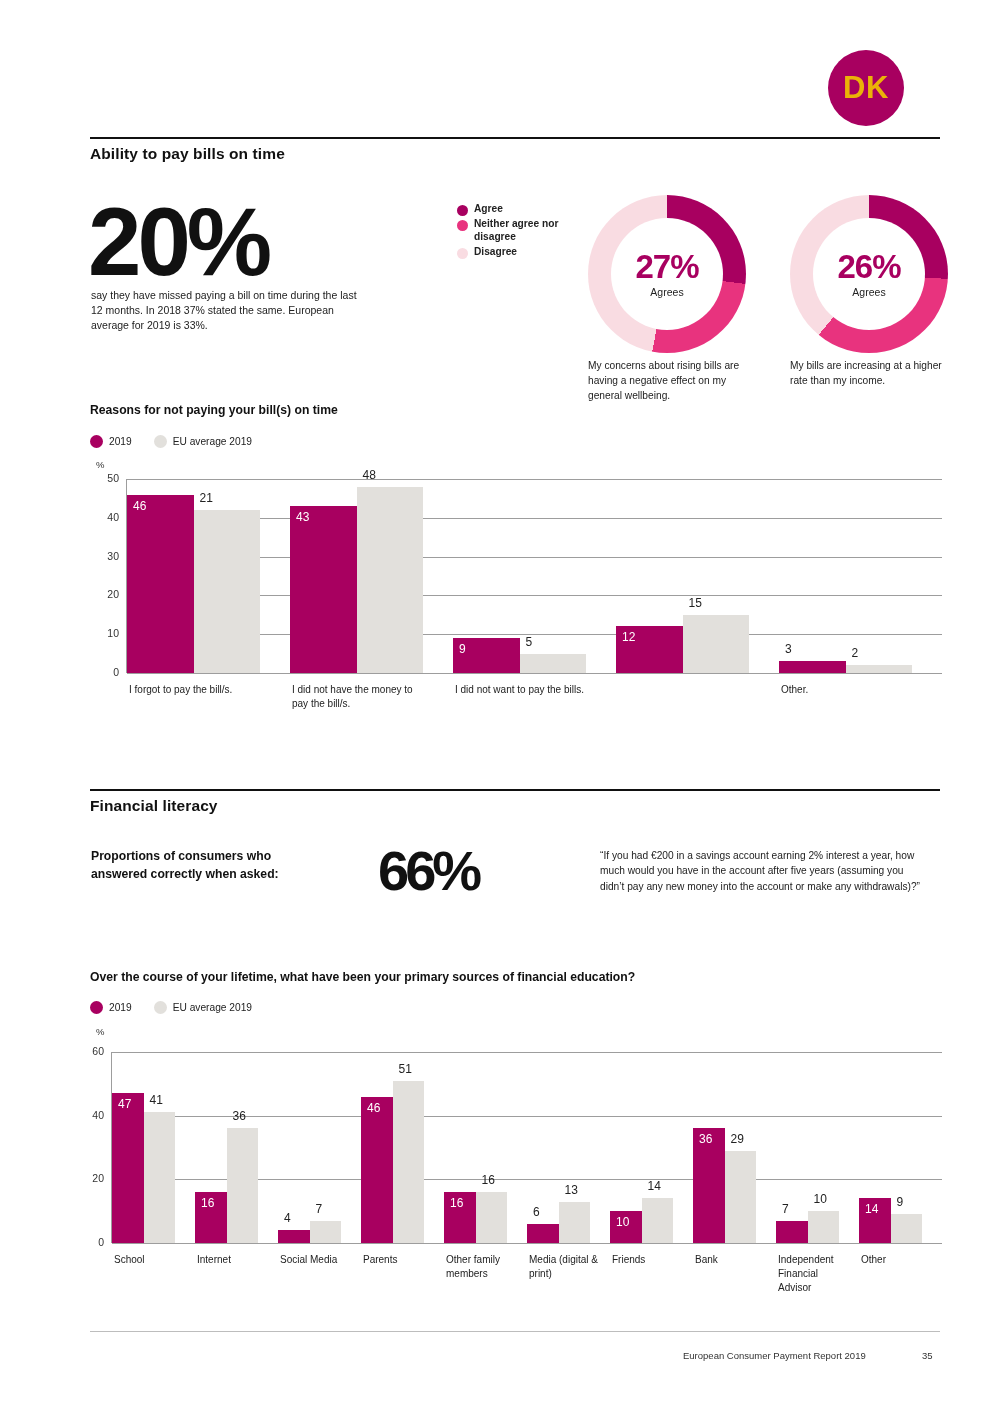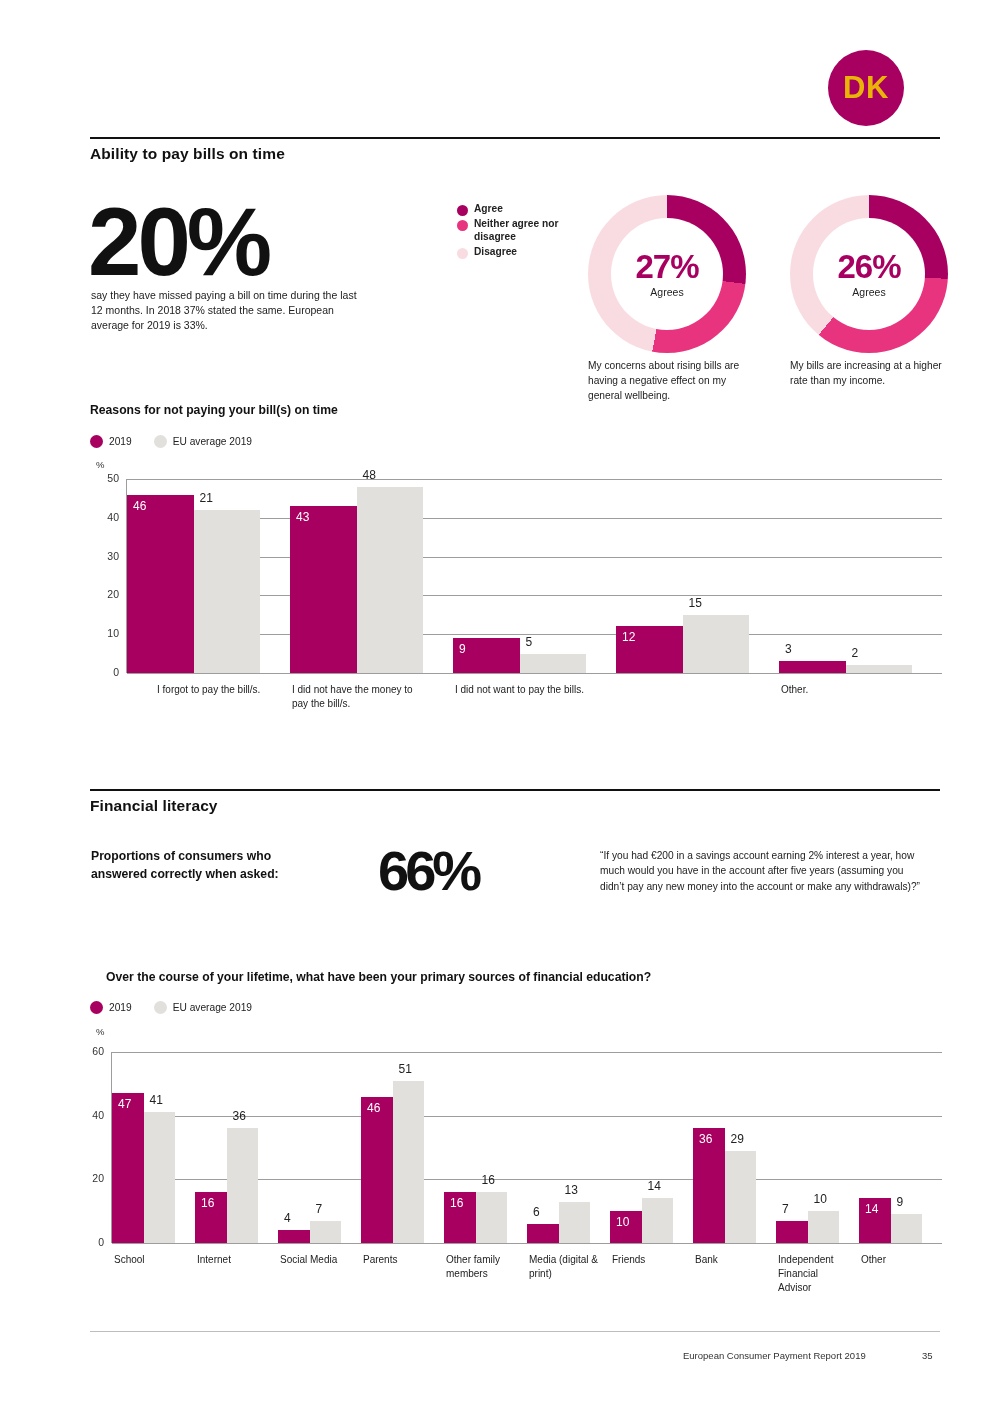--- a/index.html
+++ b/index.html
@@ -152,21 +152,21 @@
   }
 
   
   .chart-title {
     position: absolute;
     font-size: 12.2px;
     font-weight: bold;
     color: #111111;
   }
   #chart1-title { left: 90px; top: 403px; }
-  #chart2-title { left: 106px; top: 970px; }
+  #chart2-title { left: 90px; top: 970px; }
 
   .chart-legend {
     position: absolute;
     display: flex;
     align-items: center;
     gap: 6px;
     font-size: 10.2px;
     color: #222222;
   }
   #chart1-legend { left: 90px; top: 435px; }
@@ -322,21 +322,21 @@
       <div class="gridline" style="top: 77.6px; width: 815px;"></div>
       <div class="ytick" style="left: -34px; top: 70.6px;">30</div>
       <div class="gridline" style="top: 38.8px; width: 815px;"></div>
       <div class="ytick" style="left: -34px; top: 31.8px;">40</div>
       <div class="gridline" style="top: 0px; width: 815px;"></div>
       <div class="ytick" style="left: -34px; top: -7px;">50</div>
       <div class="bar series-a" style="left: 0px; width: 66.5px; height: 178.48px;"></div>
       <div class="bar-val inside" style="left: 6px; top: 19.52px;">46</div>
       <div class="bar series-b" style="left: 66.5px; width: 66.5px; height: 162.96px;"></div>
       <div class="bar-val outside" style="left: 72.5px; top: 12.04px;">21</div>
-      <div class="cat-label" style="left: 2px; top: 204px; width: 138px; margin-left: 28px;">I forgot to pay the bill/s.</div>
+      <div class="cat-label" style="left: 2px; top: 204px; width: 138px;">I forgot to pay the bill/s.</div>
       <div class="bar series-a" style="left: 163px; width: 66.5px; height: 166.84px;"></div>
       <div class="bar-val inside" style="left: 169px; top: 31.16px;">43</div>
       <div class="bar series-b" style="left: 229.5px; width: 66.5px; height: 186.24px;"></div>
       <div class="bar-val outside" style="left: 235.5px; top: -11.24px;">48</div>
       <div class="cat-label" style="left: 165px; top: 204px; width: 138px;">I did not have the money to pay the bill/s.</div>
       <div class="bar series-a" style="left: 326px; width: 66.5px; height: 34.92px;"></div>
       <div class="bar-val inside" style="left: 332px; top: 163.08px;">9</div>
       <div class="bar series-b" style="left: 392.5px; width: 66.5px; height: 19.4px;"></div>
       <div class="bar-val outside" style="left: 398.5px; top: 155.6px;">5</div>
       <div class="cat-label" style="left: 328px; top: 204px; width: 138px;">I did not want to pay the bills.</div>

